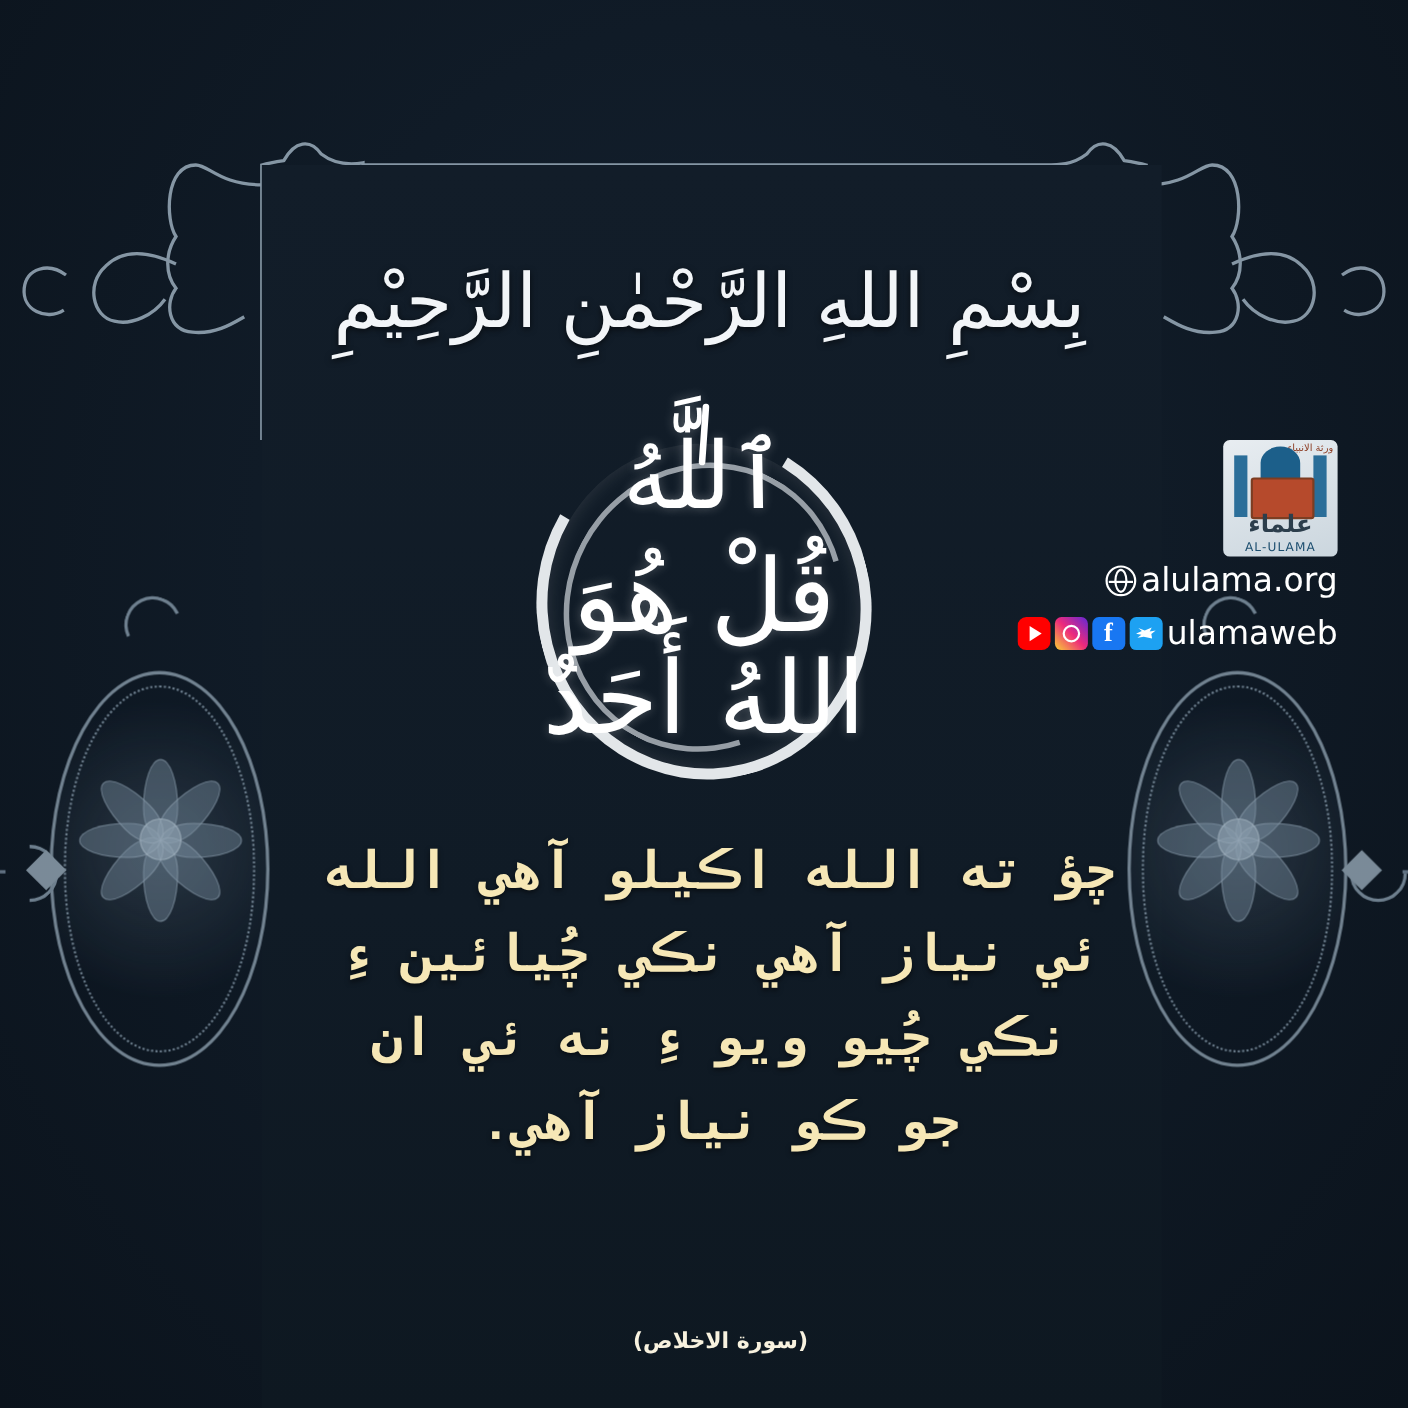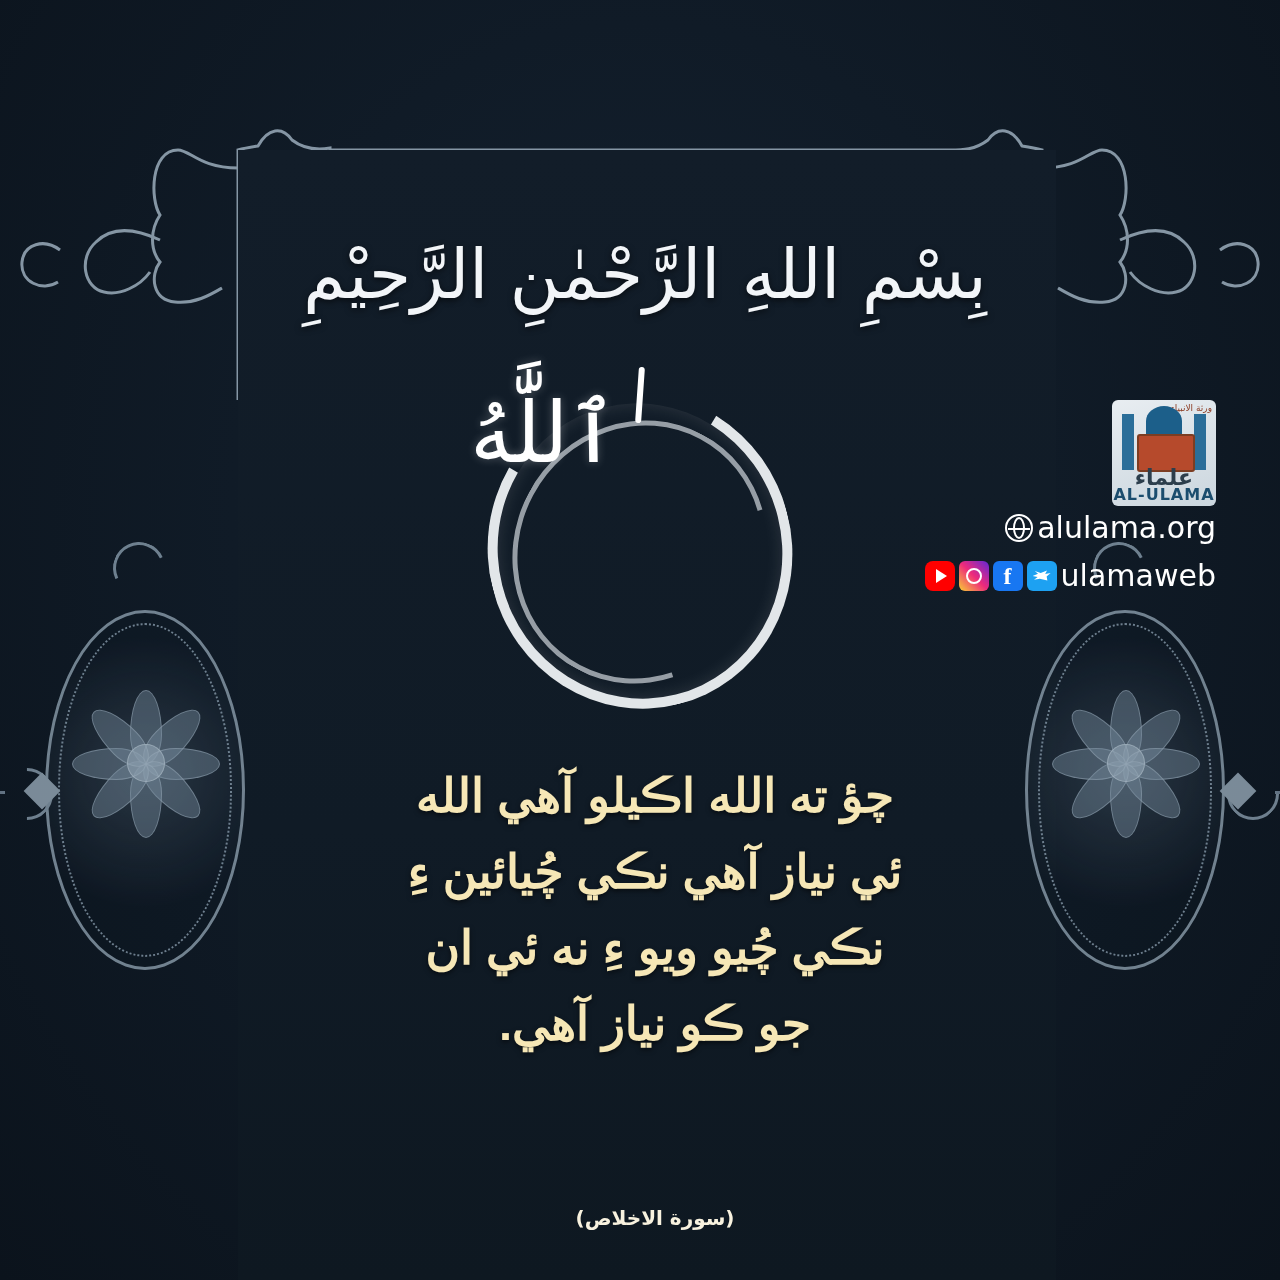--- a/index.html
+++ b/index.html
@@ -179,21 +179,21 @@
     border-radius: 50%;
     border: 5px solid rgba(240,245,250,0.6);
     border-right-color: transparent;
     transform: rotate(28deg);
   }
   .calligraphy .word-top {
     position: absolute;
     left: 0;
     right: 0;
     top: 16px;
-    text-align: left;
+    text-align: center;
     color: #ffffff;
     font-size: 84px;
     line-height: 1;
     direction: rtl;
     text-shadow: 0 0 10px rgba(255,255,255,0.25);
   }
   .calligraphy .word-mid {
     position: absolute;
     left: 0;
     right: 0;
@@ -222,21 +222,21 @@
     position: absolute;
     left: 260px;
     top: 758px;
     width: 790px;
     text-align: center;
     direction: rtl;
     color: #f6e7b6;
     font-size: 47px;
     line-height: 1.62;
     font-weight: bold;
-    font-family: Liberation Sans, sans-serif;
+    font-family: Liberation Mono, monospace;
     text-shadow: 0 2px 5px rgba(0,0,0,0.55);
   }
   .translation .line { display: block; white-space: nowrap; }
 
   .surah-ref {
     position: absolute;
     left: 260px;
     top: 1206px;
     width: 790px;
     text-align: center;
@@ -296,22 +296,22 @@
   }
   .brand-logo .tower-l { left: 10px; }
   .brand-logo .tower-r { right: 10px; }
   .brand-logo .name {
     position: absolute;
     left: 0;
     right: 0;
     bottom: 2px;
     text-align: center;
     color: #1b4d6e;
-    font-size: 16px;
-    font-weight: bold;
+    font-size: 11px;
+    font-weight: normal;
     letter-spacing: 1px;
   }
   .brand-logo .ar {
     position: absolute;
     left: 0;
     right: 0;
     bottom: 16px;
     text-align: center;
     color: #2c3e4c;
     font-size: 22px;
@@ -493,20 +493,21 @@
     <div class="hline"></div>
   </div>
 
   <div class="basmala">بِسْمِ اللهِ الرَّحْمٰنِ الرَّحِيْمِ</div>
 
   <div class="calligraphy">
     <div class="ring"></div>
     <div class="ring2"></div>
     <div class="tick"></div>
     <div class="word-top">ٱللَّٰهُ</div>
+    <div class="word-mid">قُلْ هُوَ اللهُ أَحَدٌ</div>
   </div>
 
   <div class="translation">
     <span class="line">چؤ ته الله اڪيلو آهي الله</span>
     <span class="line">ئي نياز آهي نڪي چُيائين ءِ</span>
     <span class="line">نڪي چُيو ويو ءِ نه ئي ان</span>
     <span class="line">جو ڪو نياز آهي.</span>
   </div>
 
   <div class="surah-ref">(سورة الاخلاص)</div>

